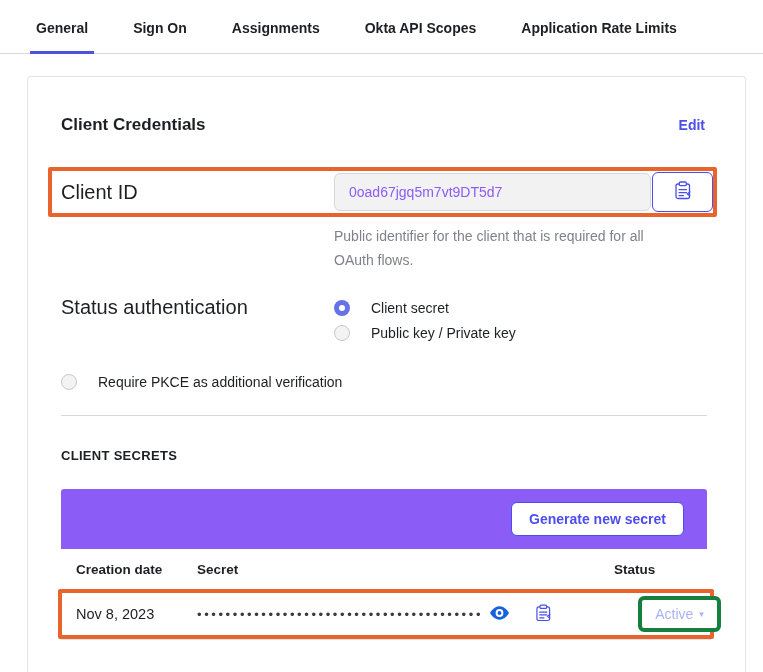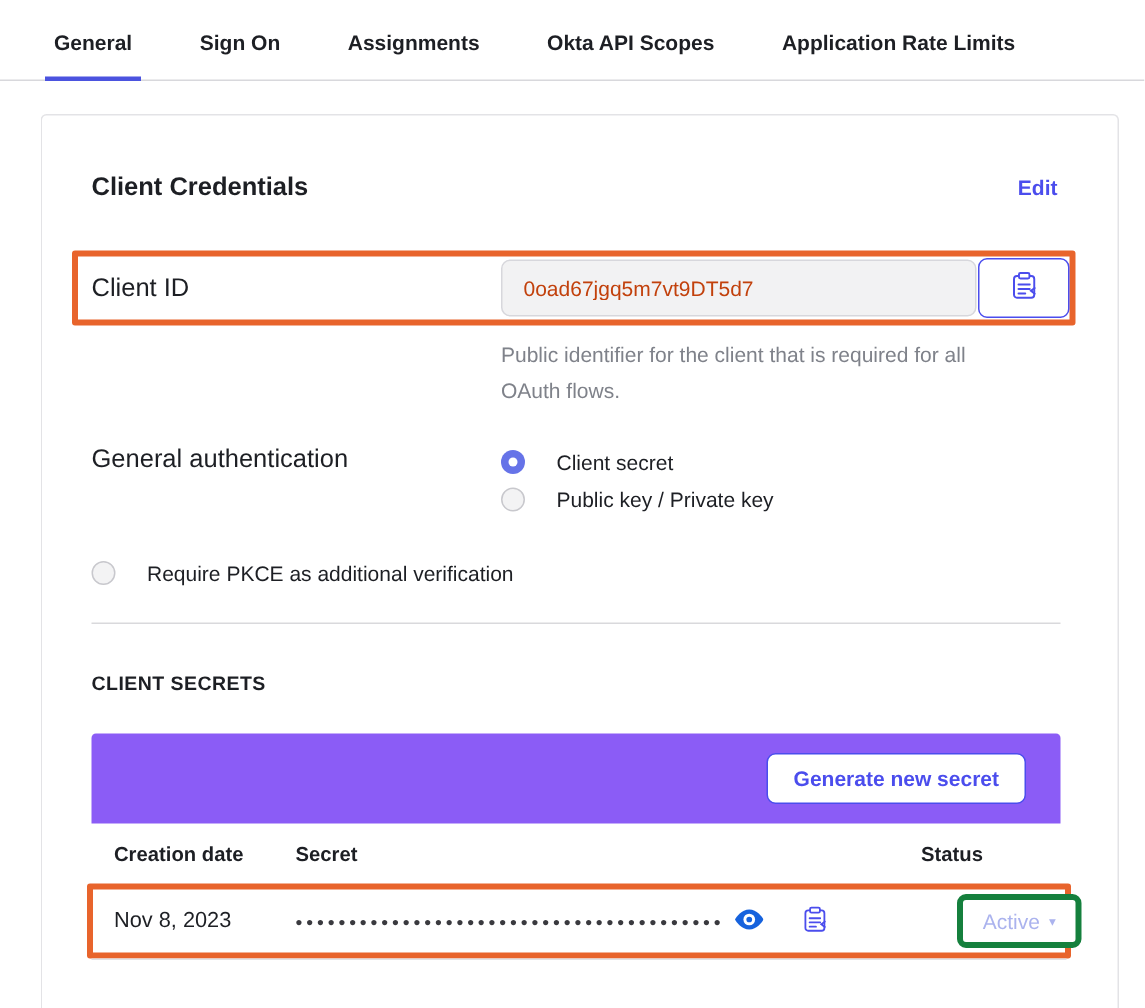--- a/index.html
+++ b/index.html
@@ -66,31 +66,31 @@
     margin-top: 32px;
     margin-left: -13px;
     width: 669px;
     height: 50px;
     display: flex;
     align-items: center;
     padding-left: 9px;
   }
   .field-label {
     flex: 0 0 273px;
-    font-size: 17px;
+    font-size: 20px;
     color: #1d1f24;
   }
   .client-id-input {
     flex: 1;
     height: 38px;
     background: #f2f2f3;
     border: 1px solid #d7d7dc;
     border-radius: 6px;
     font-size: 14px;
-    color: #c2410c;
+    color: #8b5cf6;
     padding: 0 14px;
     font-family: "Liberation Sans", "DejaVu Sans", sans-serif;
     min-width: 0;
   }
   .copy-btn {
     flex: 0 0 61px;
     height: 40px;
     margin-left: 1px;
     background: #fff;
     border: 1px solid #4b4ded;
@@ -269,21 +269,21 @@
           <line x1="4" y1="14.6" x2="8.5" y2="14.6"></line>
           <path d="M14.8 11 L12.3 12.9 L14.8 14.8" fill="none"></path>
         </svg>
       </span>
     </button>
   </div>
 
   <p class="help-text">Public identifier for the client that is required for all OAuth flows.</p>
 
   <div class="form-row auth">
-    <span class="field-label">General authentication</span>
+    <span class="field-label">Status authentication</span>
     <div class="options">
       <label class="option">
         <span class="radio checked"></span>
         <span>Client secret</span>
       </label>
       <label class="option">
         <span class="radio unchecked"></span>
         <span>Public key / Private key</span>
       </label>
     </div>

